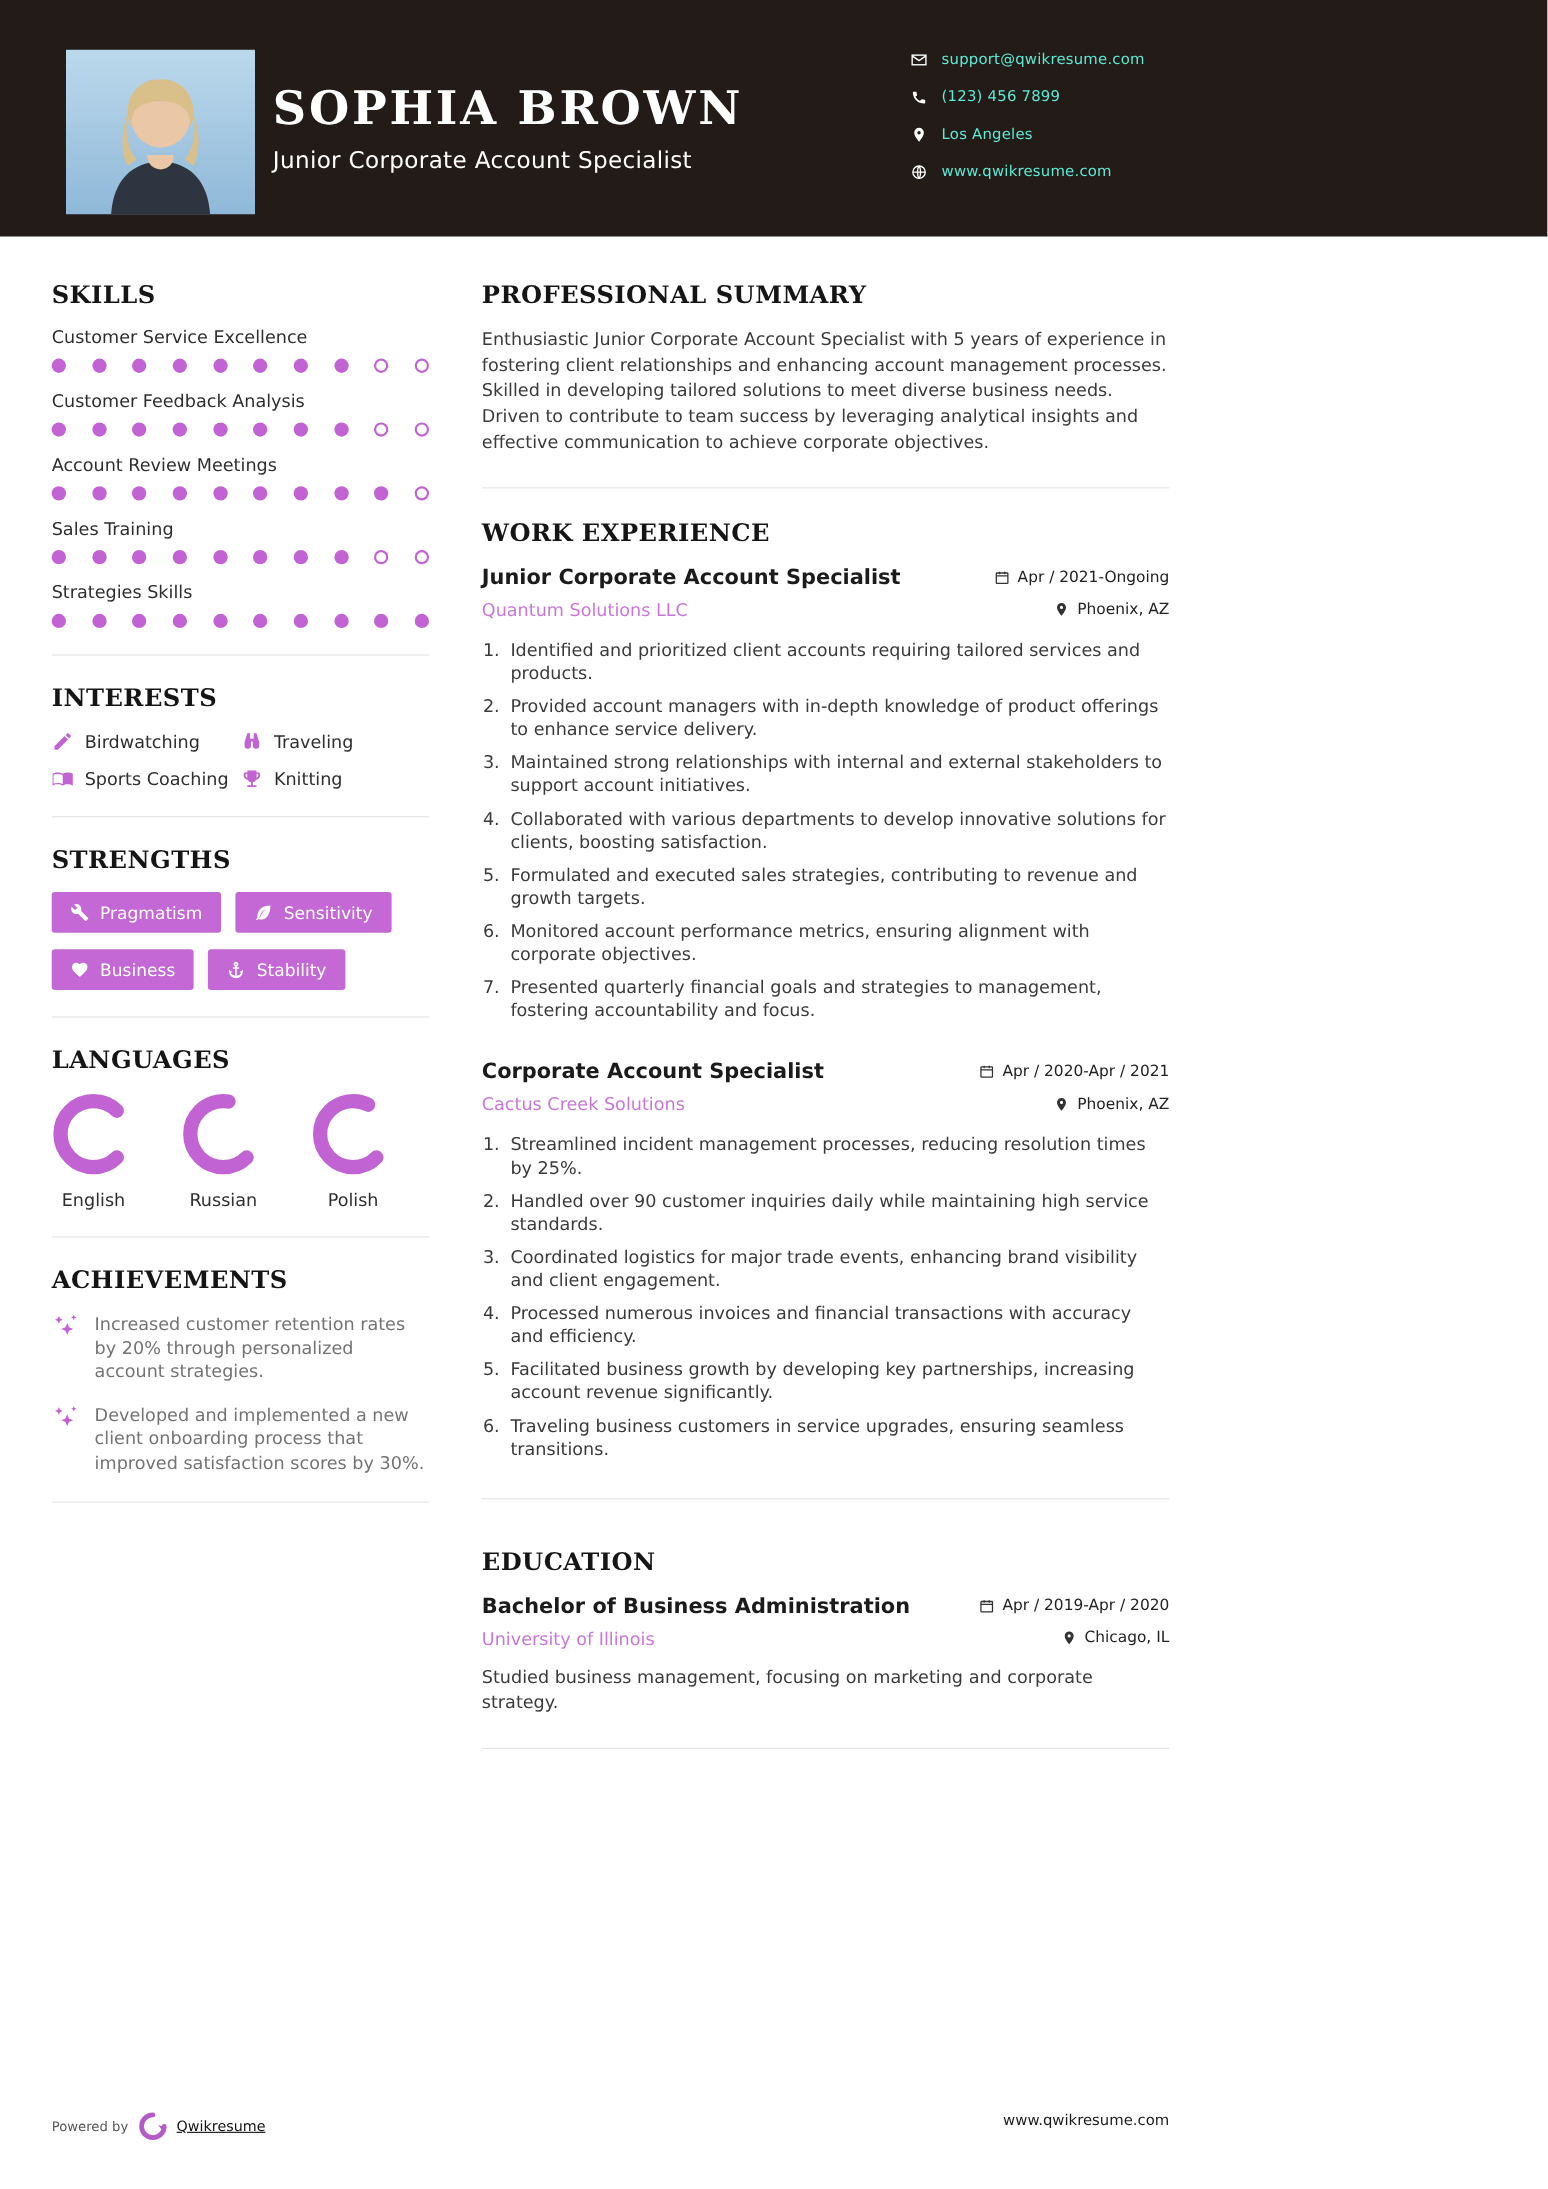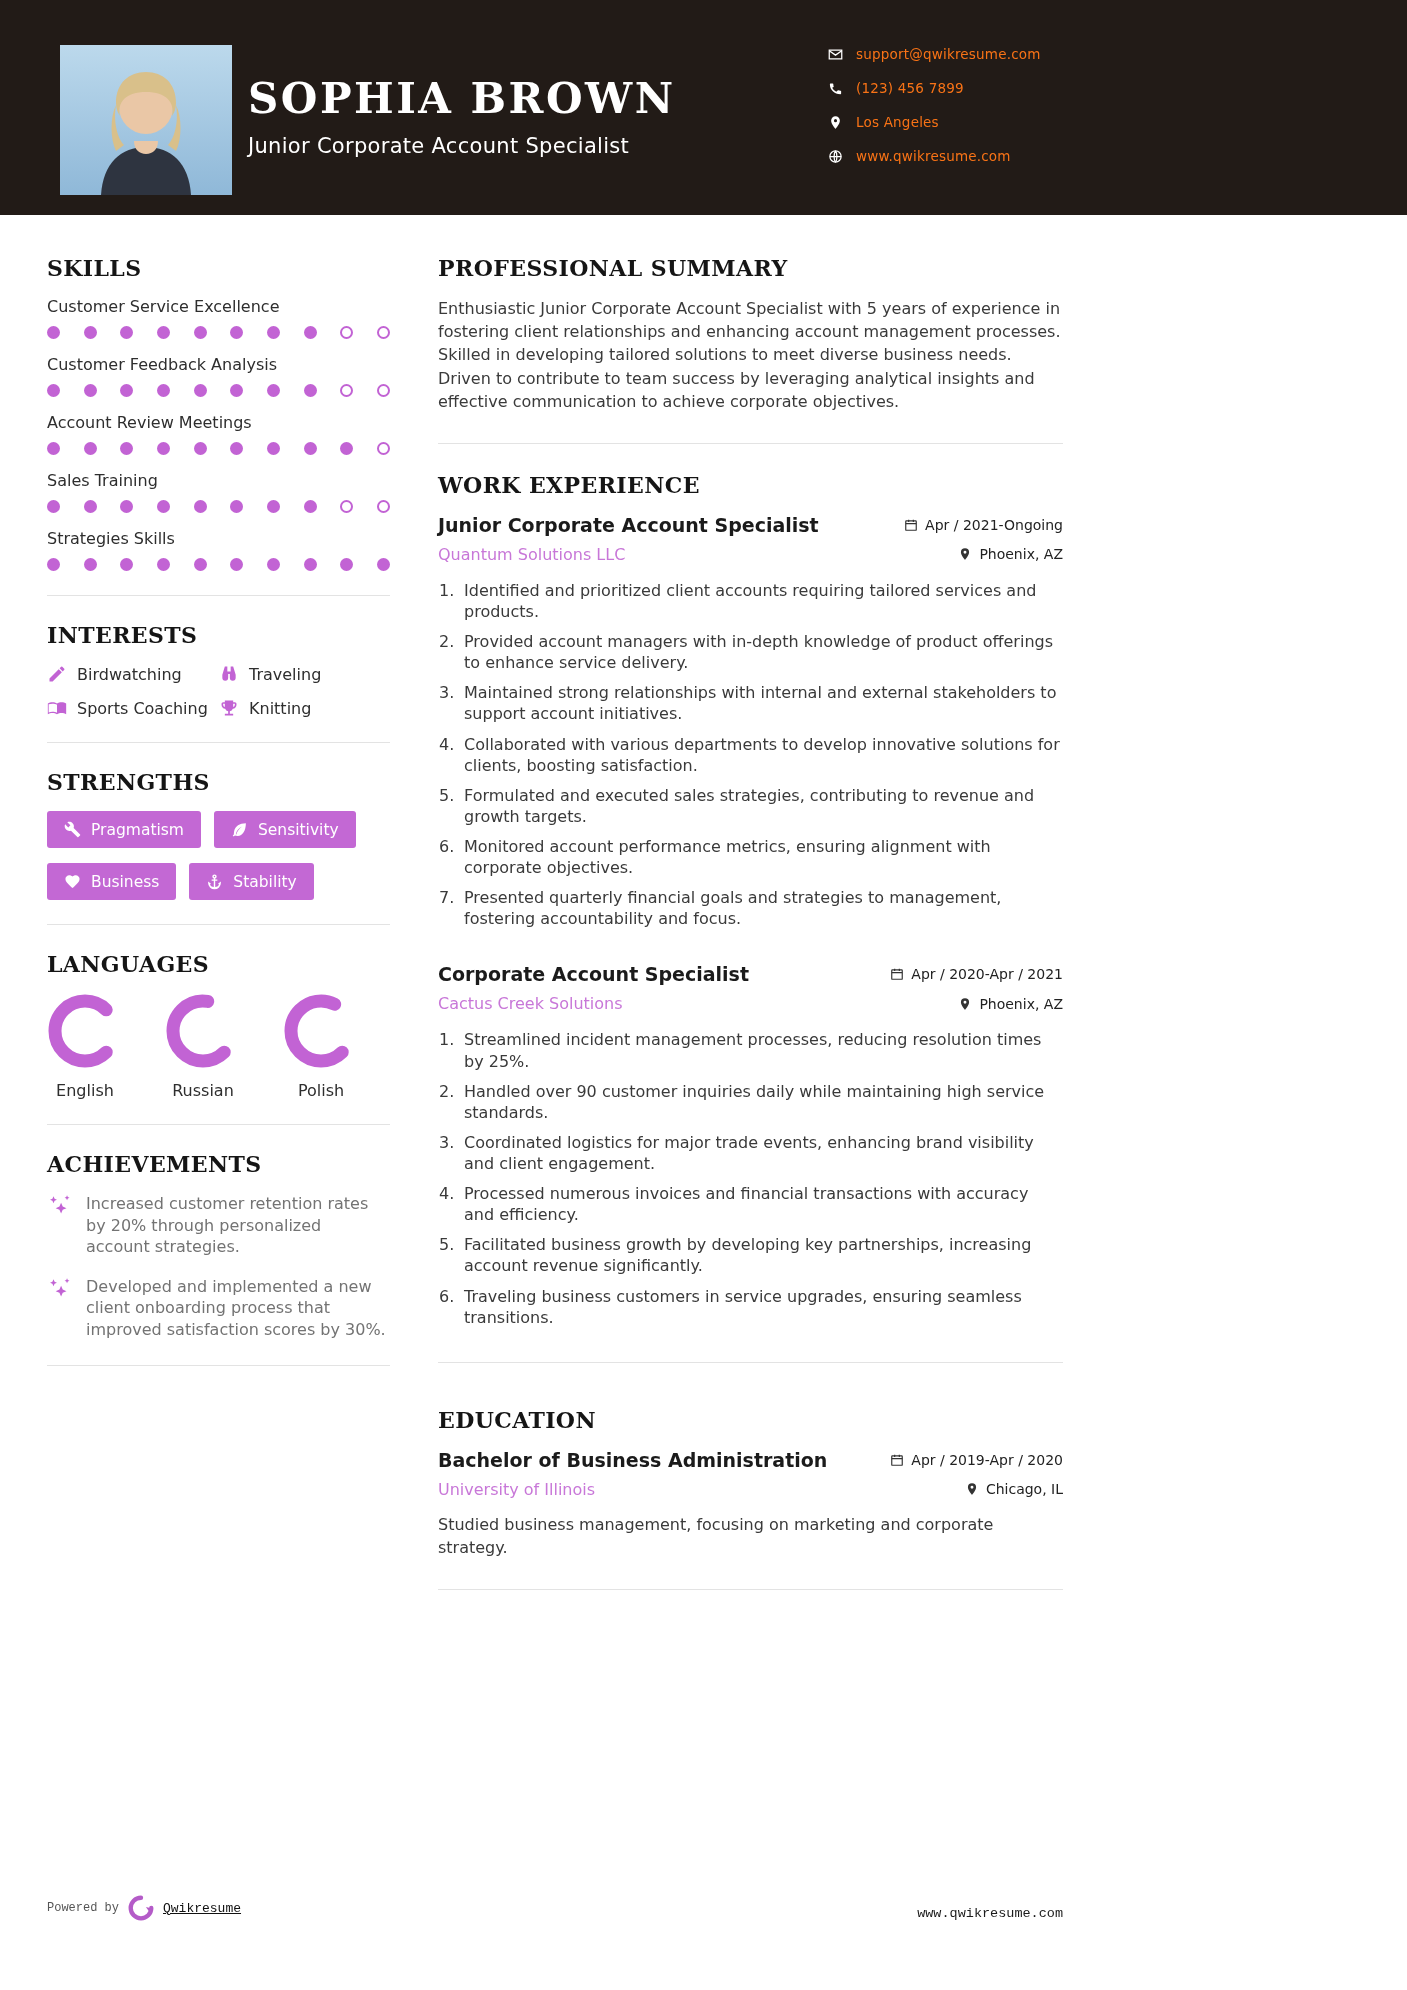--- a/index.html
+++ b/index.html
@@ -8,21 +8,21 @@
   .page { position:relative; width:1407px; height:1990px; background:#fff; overflow:hidden; }
 
   
   .header { position:relative; height:215px; background:#221b17; }
   .photo { position:absolute; left:60px; top:45px; width:172px; height:150px; overflow:hidden; }
   .photo svg { display:block; width:100%; height:100%; }
   .identity { position:absolute; left:248px; top:78px; }
   .identity h1 { font-family:"DejaVu Serif","Liberation Serif",serif; font-size:42px; font-weight:700; color:#fff; letter-spacing:2.5px; line-height:1; }
   .identity .job-title { margin-top:14px; font-size:21px; font-weight:500; color:#fff; letter-spacing:.3px; }
   .contacts { position:absolute; left:828px; top:46px; list-style:none; display:flex; flex-direction:column; gap:18px; }
-  .contacts li { display:flex; align-items:center; gap:13px; color:#f97316; font-size:13.5px; letter-spacing:.2px; }
+  .contacts li { display:flex; align-items:center; gap:13px; color:#5eead4; font-size:13.5px; letter-spacing:.2px; }
   .cicon { width:15px; height:15px; display:inline-flex; color:#fff; }
   .cicon svg { width:100%; height:100%; }
 
   
   .content { display:flex; gap:48px; padding:40px 344px 0 47px; }
   .col-left { flex:0 0 343px; width:343px; }
   .col-right { flex:1; min-width:0; }
 
   h2.sec { font-family:"DejaVu Serif","Liberation Serif",serif; font-size:22px; font-weight:700; color:#151515; letter-spacing:.4px; margin-bottom:16px; }
   hr.divider { border:none; border-top:1px solid #e3e3e3; margin:24px 0 26px; }
@@ -67,21 +67,21 @@
   .company { font-size:16px; color:#c877d8; }
   .meta { display:flex; align-items:center; justify-content:flex-end; gap:7px; font-size:14px; color:#222; }
   .micon { width:14px; height:14px; display:inline-flex; color:#333; }
   .micon svg { width:100%; height:100%; }
   ol.bullets { list-style:none; counter-reset:item; margin-top:16px; }
   ol.bullets li { counter-increment:item; position:relative; padding-left:26px; margin-bottom:9px; font-size:16px; line-height:1.32; color:#3a3a3a; }
   ol.bullets li::before { content:counter(item) "."; position:absolute; left:1px; color:#3a3a3a; }
   .edu-desc { margin-top:14px; font-size:16px; line-height:1.45; color:#3a3a3a; }
 
   
-  .footer { position:absolute; left:47px; right:344px; bottom:69px; display:flex; justify-content:space-between; align-items:flex-end;font-family:Liberation Mono, monospace; }
+  .footer { position:absolute; left:47px; right:344px; bottom:44px; display:flex; justify-content:space-between; align-items:flex-start; }
   .footer-left { display:flex; align-items:center; gap:9px; }
   .powered { font-size:12px; color:#555; }
   .brand-logo { width:26px; height:26px; display:inline-flex; }
   .brand-logo svg { width:100%; height:100%; }
   .brand-link { font-size:13px; color:#111; text-decoration:underline; cursor:pointer; }
   .footer-site { font-size:13.5px; color:#1b1b1b; }
 </style>
 </head>
 <body>
 

